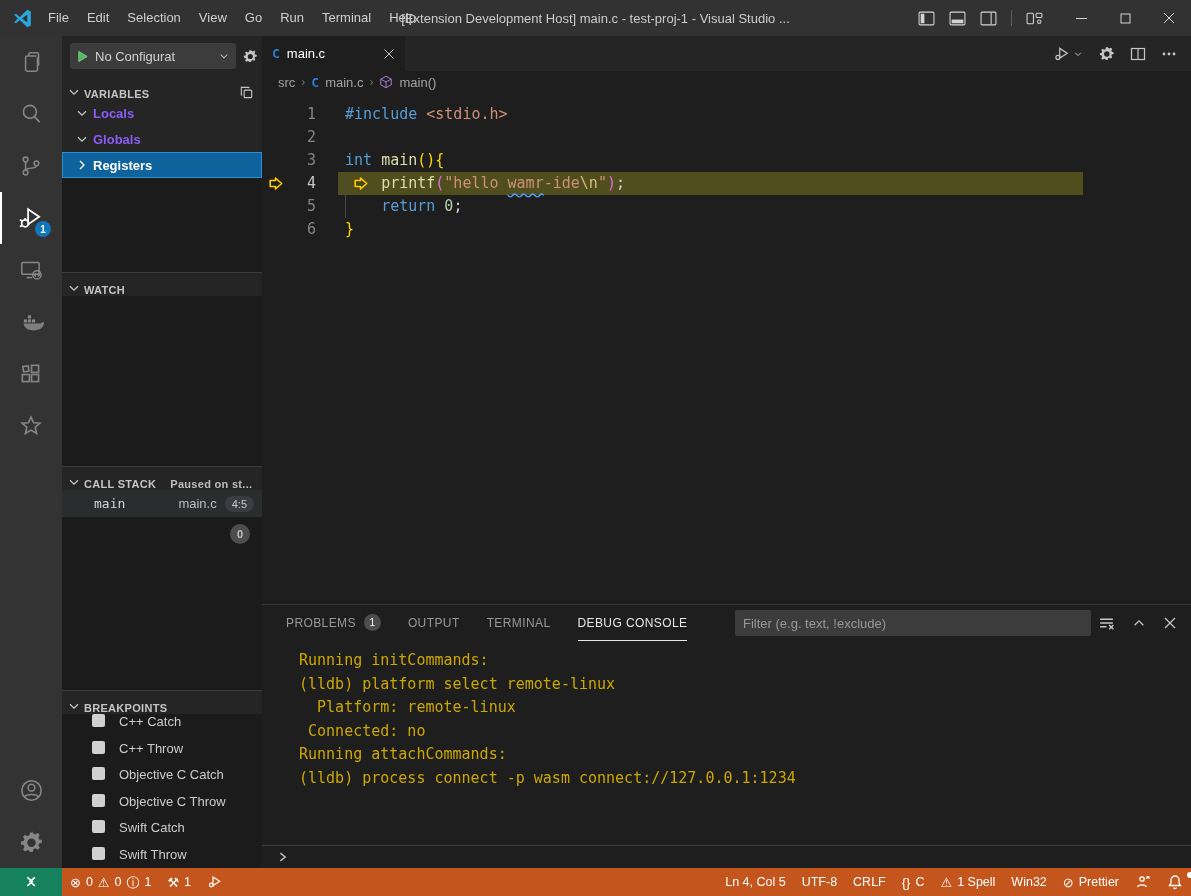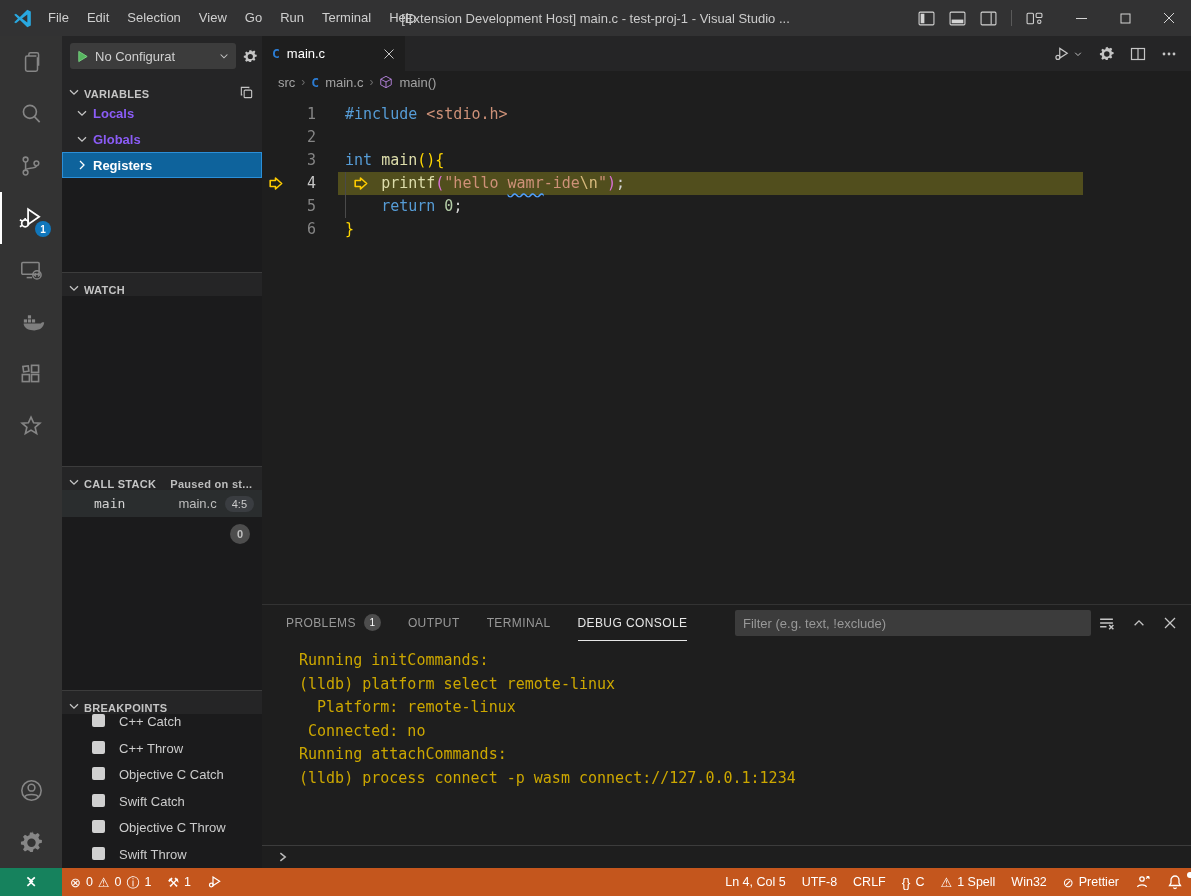--- a/index.html
+++ b/index.html
@@ -353,25 +353,25 @@
           <div class="bp-row">
             <span class="bp-box"></span>
             <span>C++ Throw</span>
           </div>
           <div class="bp-row">
             <span class="bp-box"></span>
             <span>Objective C Catch</span>
           </div>
           <div class="bp-row">
             <span class="bp-box"></span>
-            <span>Swift Catch</span>
+            <span>Objective C Throw</span>
           </div>
           <div class="bp-row">
             <span class="bp-box"></span>
-            <span>Objective C Throw</span>
+            <span>Swift Catch</span>
           </div>
           <div class="bp-row">
             <span class="bp-box"></span>
             <span>Swift Throw</span>
           </div>
         </div>
     </div>
 
     <div class="editor-col">
       <div class="tabstrip">

